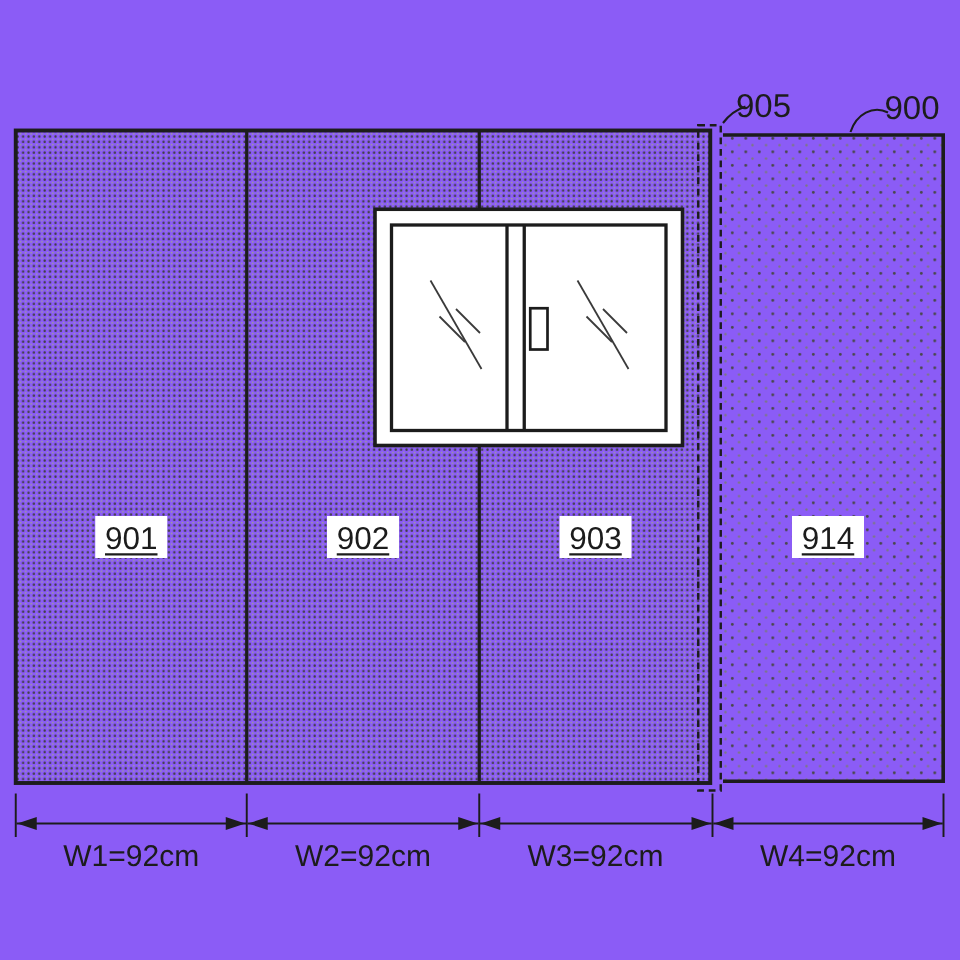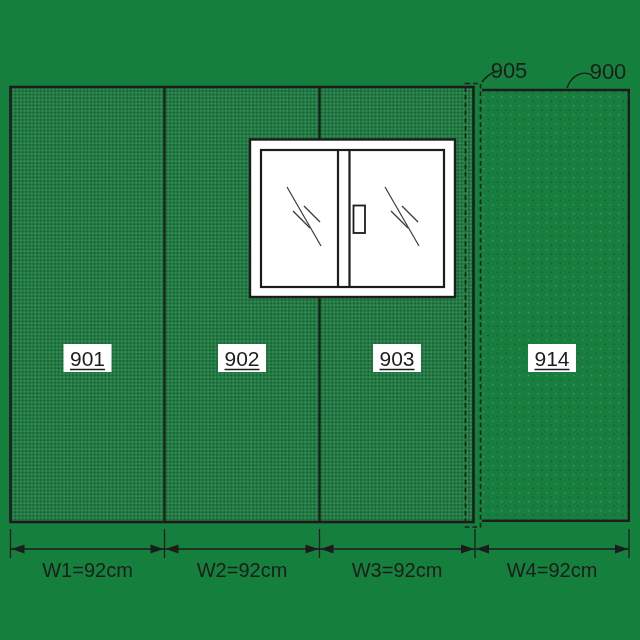--- a/index.html
+++ b/index.html
@@ -8,21 +8,21 @@
     background: #ffffff;
     width: 640px;
     height: 640px;
     overflow: hidden;
     font-family: "Liberation Sans", sans-serif;
   }
   .canvas {
     position: relative;
     width: 640px;
     height: 640px;
-    background: #15803d;
+    background: #8b5cf6;
   }
   svg text {
     font-family: "Liberation Sans", sans-serif;
     fill: #1c1c1c;
   }
   .ref-num { font-size: 21px; }
   .ref-top { font-size: 22px; }
   .dim-text { font-size: 20px; }
 </style>
 </head>

